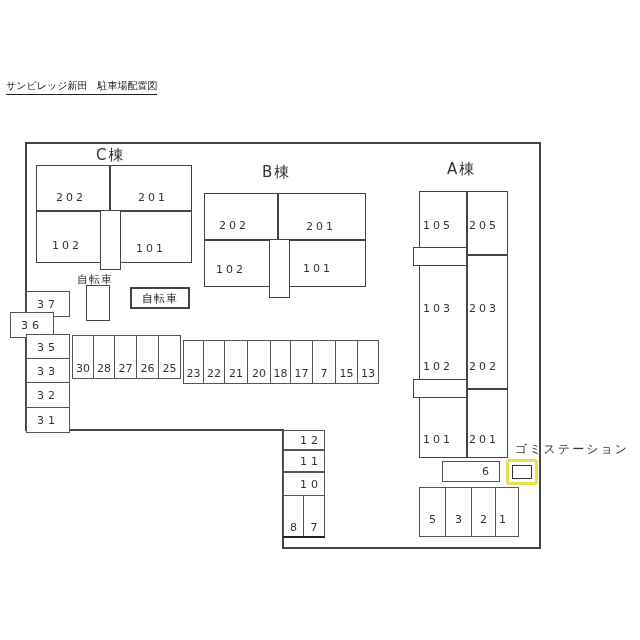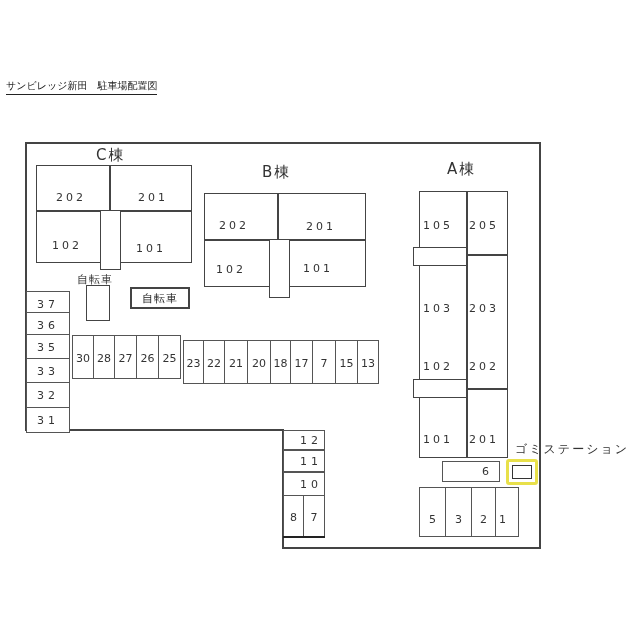--- a/index.html
+++ b/index.html
@@ -6,21 +6,21 @@
   body { width:640px; height:640px; position:relative; overflow:hidden;
          font-family:"DejaVu Sans", "Liberation Sans", sans-serif; color:#222; }
   .abs { position:absolute; box-sizing:border-box; }
   .title { left:6px; top:78px; font-size:10px; letter-spacing:0px; border-bottom:1.5px solid #222;
            line-height:16px; padding-bottom:0; white-space:nowrap; }
   .line { background:#444; position:absolute; }
   .box { position:absolute; box-sizing:border-box; border:1.5px solid #444; background:#fff; }
   .lbl { position:absolute; font-size:11px; letter-spacing:3px; white-space:nowrap; color:#333; }
   .bldg-name { position:absolute; font-size:15px; white-space:nowrap; color:#333; letter-spacing:2px; }
   .stall { position:absolute; box-sizing:border-box; border:1.5px solid #555; background:#fff;
-           display:flex; align-items:flex-end; justify-content:center; padding-bottom:13px;
+           display:flex; align-items:flex-end; justify-content:center; padding-bottom:3px;
            font-size:11px; color:#333; }
   .stall.h { align-items:center; justify-content:center; letter-spacing:4px; padding:12px; }
   .stall.hr { align-items:center; justify-content:flex-end; letter-spacing:4px; padding:0 2px 0 0; }
   .gomi-label { position:absolute; font-size:12px; letter-spacing:2px; white-space:nowrap; color:#333; }
   .gomi { position:absolute; box-sizing:border-box; border:3px solid #e8e04a; background:#fff; }
   .gomi-inner { position:absolute; left:3px; top:3px; right:3px; bottom:3px; border:1.5px solid #333; }
 </style>
 </head>
 <body>
 
@@ -76,21 +76,21 @@
   <span class="lbl" style="left:423px; top:433px;">101</span>
   <span class="lbl" style="left:469px; top:433px;">201</span>
 </div>
 
 <span class="lbl" style="left:77px; top:272px; letter-spacing:1px;">自転車</span>
 <div class="box" style="left:86px; top:285px; width:24px; height:36px;"></div>
 <div class="box" style="left:130px; top:287px; width:60px; height:22px; border-width:2px; display:flex; align-items:center; justify-content:center; font-size:11px; letter-spacing:1px;">自転車</div>
 
 <div>
   <div class="stall h" style="left:26px; top:291px; width:44px; height:21px;">37</div>
-  <div class="stall h" style="left:26px; top:312px; width:44px; height:22px;">36</div>
+  <div class="stall h" style="left:10px; top:312px; width:44px; height:22px;">36</div>
   <div class="stall h" style="left:26px; top:334px; width:44px; height:23px;">35</div>
   <div class="stall h" style="left:26px; top:358px; width:44px; height:25px;">33</div>
   <div class="stall h" style="left:26px; top:382px; width:44px; height:25px;">32</div>
   <div class="stall h" style="left:26px; top:407px; width:44px; height:22px;">31</div>
 </div>
 
 <div>
   <div class="stall" style="left:72px; top:335px; width:22px; height:44px;">30</div>
   <div class="stall" style="left:93px; top:335px; width:22px; height:44px;">28</div>
   <div class="stall" style="left:114px; top:335px; width:23px; height:44px;">27</div>

